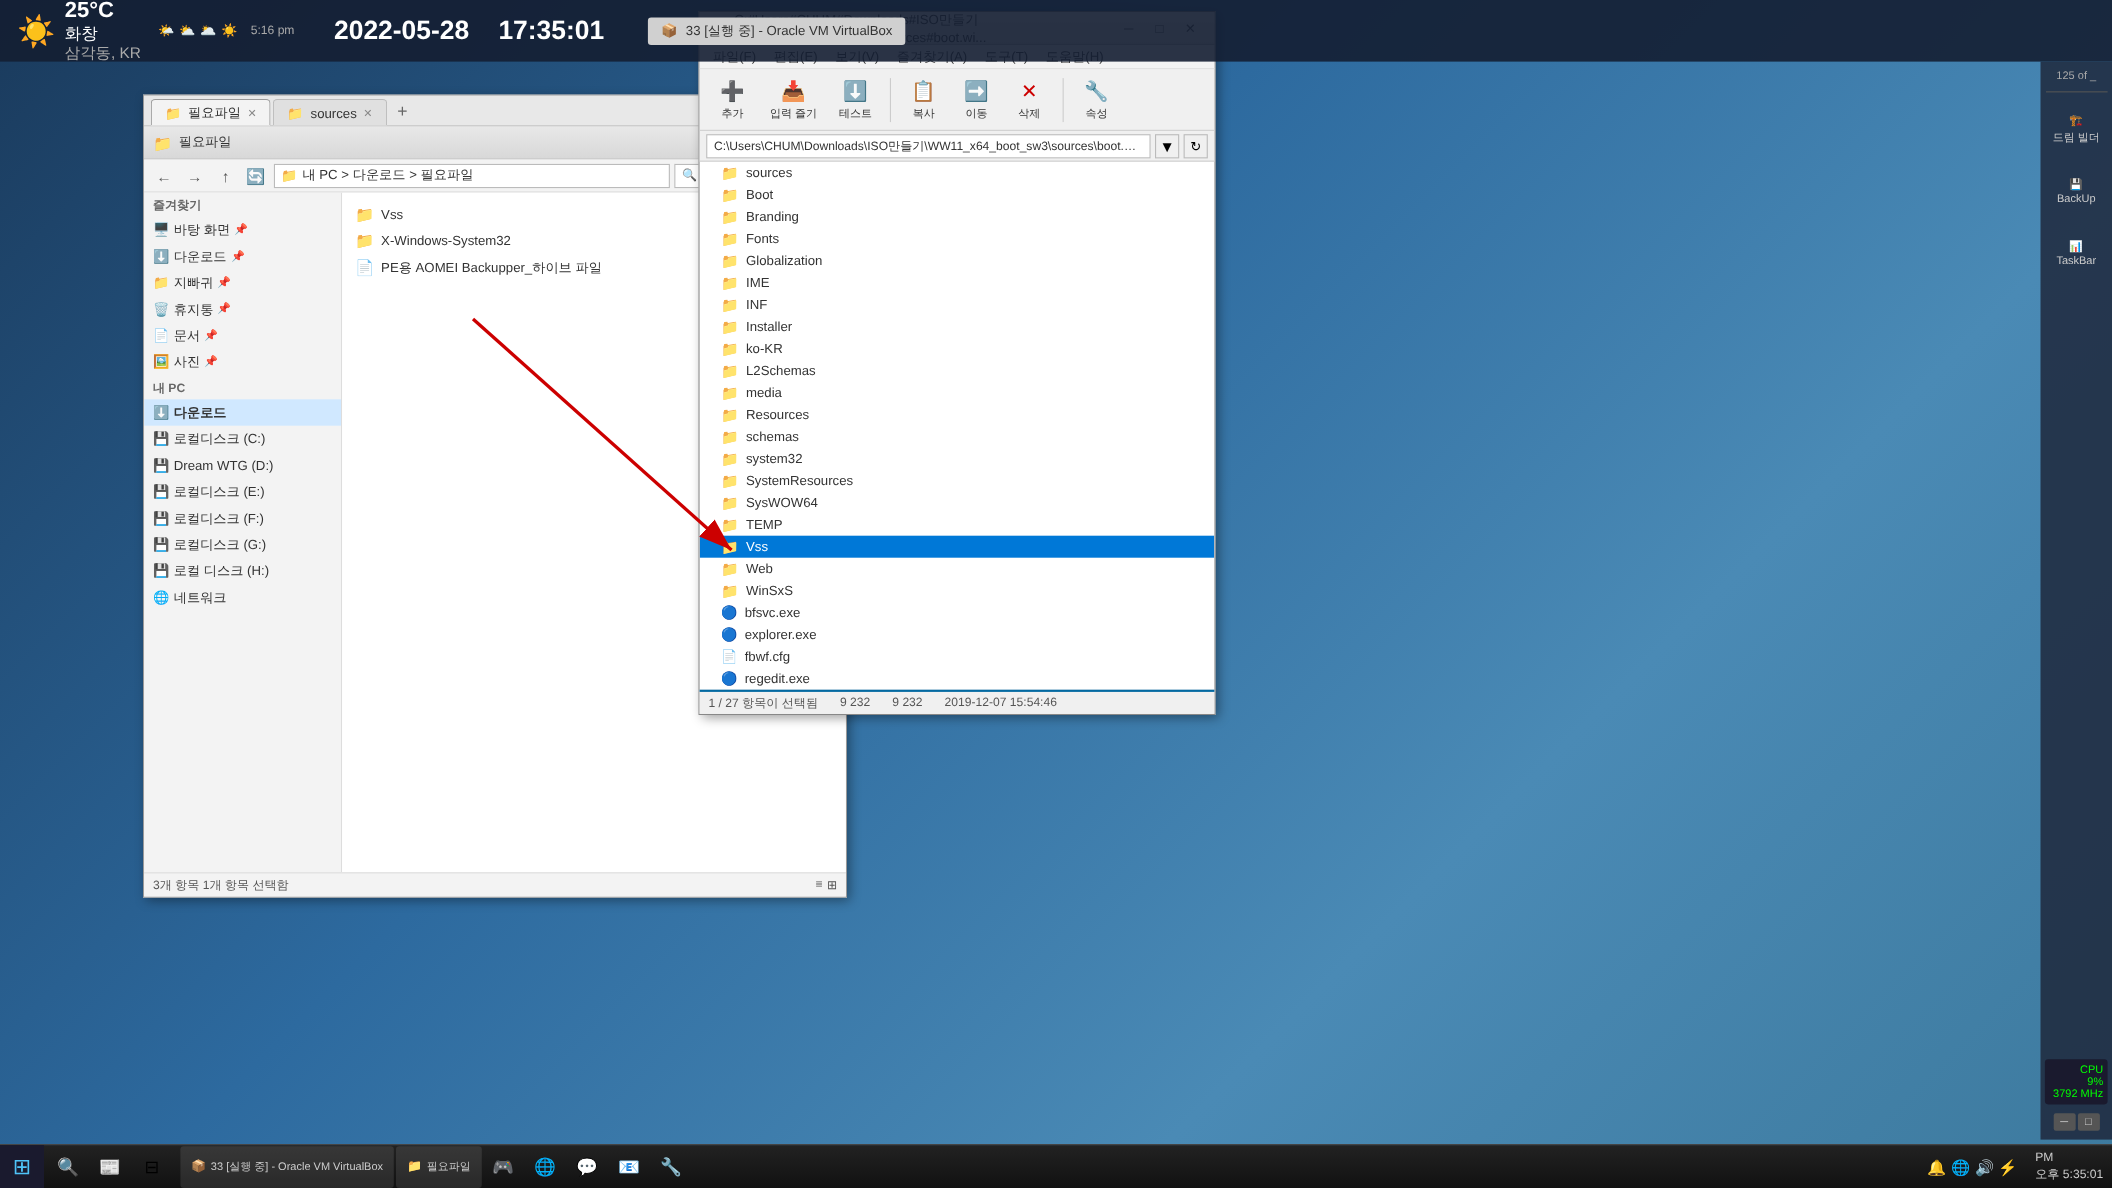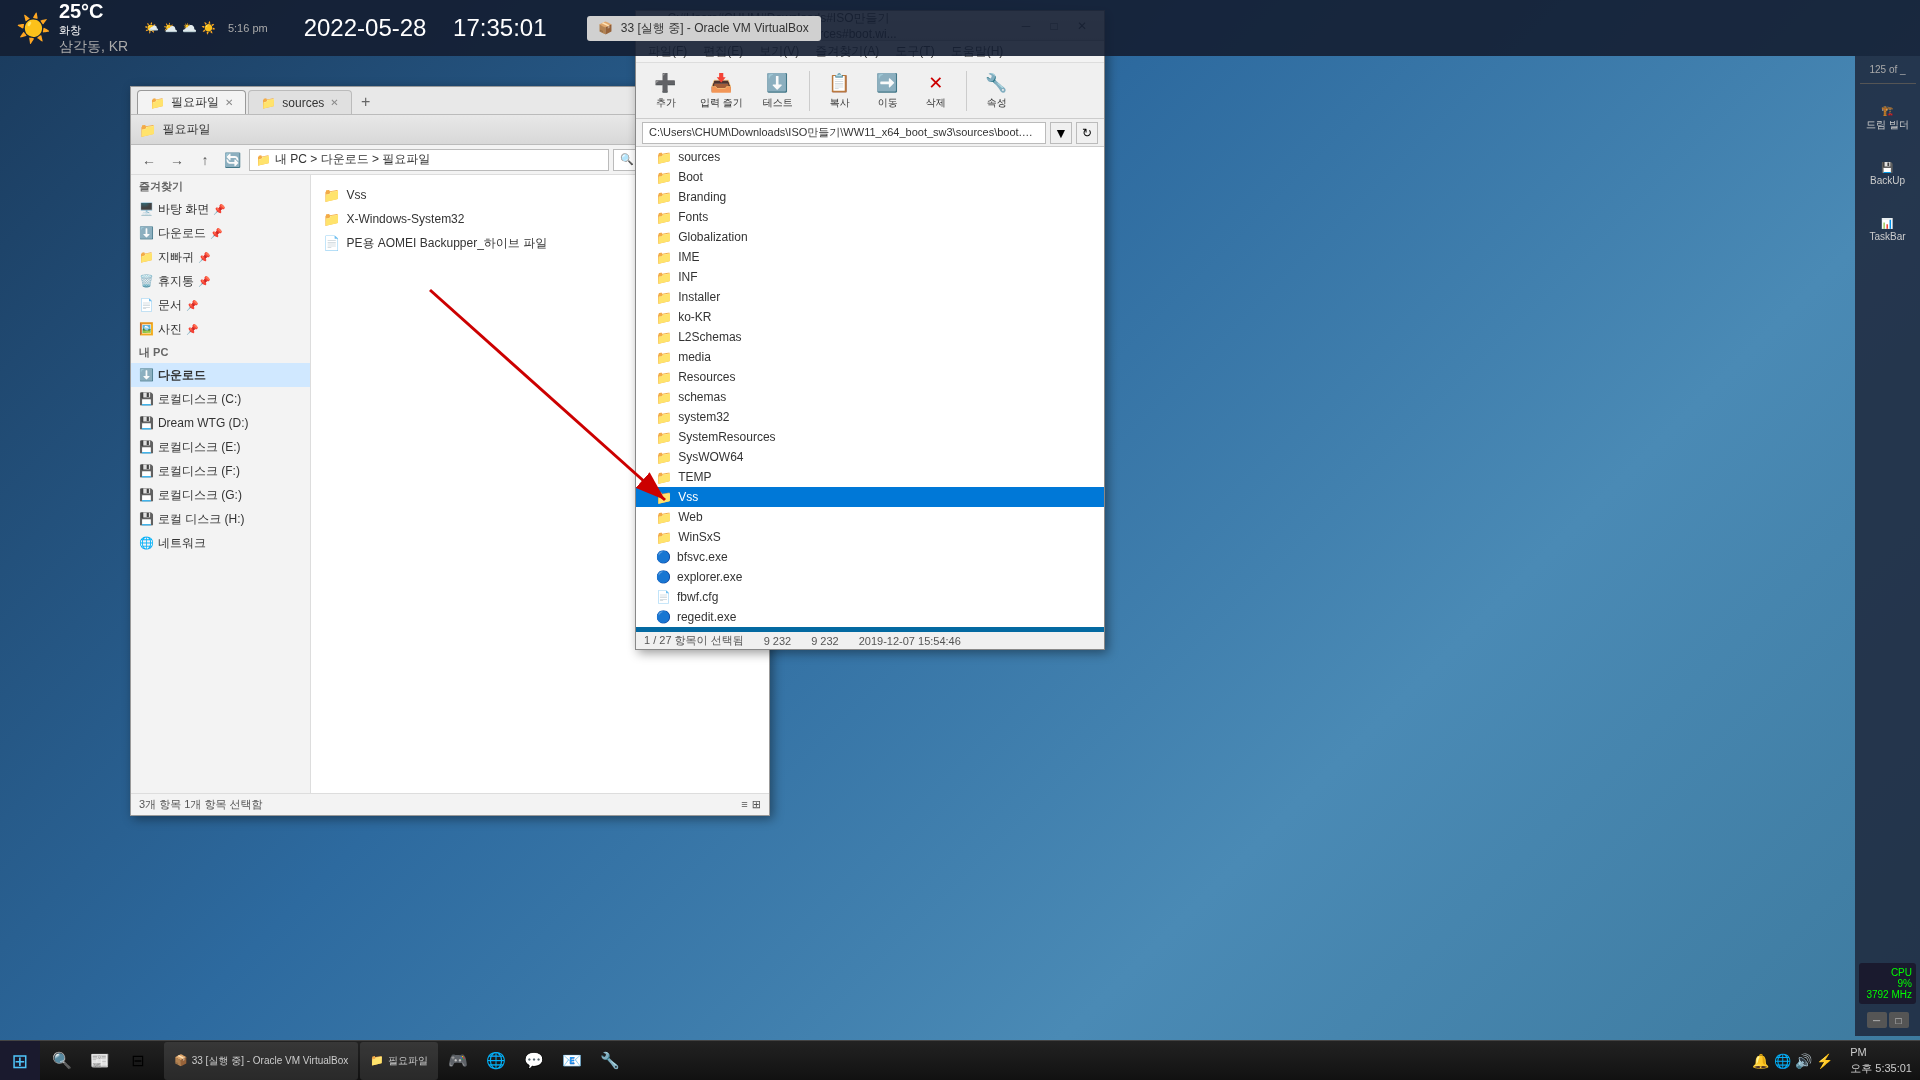--- a/index.html
+++ b/index.html
@@ -267,21 +267,21 @@
       font-size: 12px;
       color: #333;
       gap: 6px;
     }
     .wim-folder-icon { color: #ffa500; font-size: 13px; }
     .wim-file-icon { color: #aaa; font-size: 12px; }
 
     .wim-status-bar {
       height: 22px;
       background: #f0f0f0;
-      border-top: 5px solid #0369a1;
+      border-top: 2px solid #0369a1;
       display: flex;
       align-items: center;
       padding: 0 8px;
       font-size: 11px;
       color: #555;
       gap: 20px;
       flex-shrink: 0;
     }
 
     
@@ -336,21 +336,21 @@
       display: flex;
       align-items: center;
       gap: 8px;
       padding: 0 16px;
       color: white;
     }
     .top-clock {
       padding: 0 20px;
       color: white;
       font-size: 24px;
-      font-weight: normal;
+      font-weight: bold;
     }
     .taskbar-bottom {
       position: absolute;
       bottom: 0;
       left: 0;
       width: 1920px;
       height: 40px;
       background: linear-gradient(to bottom, #222, #111);
       display: flex;
       align-items: center;
@@ -386,21 +386,21 @@
 <body>
 
 <div class="desktop">
 
   <div class="top-bar">
 
     <div class="top-weather">
       <span style="font-size:28px;">☀️</span>
       <div>
         <div style="font-size:20px;font-weight:bold;">25°C</div>
-        <div style="font-size:11px;">화창</div>
+        <div style="font-size:15px;">화창</div>
         <div style="font-size:14px;color:#aaa;">삼각동, KR</div>
       </div>
       <div style="display:flex;gap:4px;align-items:center;margin-left:8px;">
         <span>🌤️</span>
         <span>⛅</span>
         <span>🌥️</span>
         <span>☀️</span>
       </div>
       <div style="font-size:11px;color:#aaa;margin-left:4px;">5:16 pm</div>
     </div>

